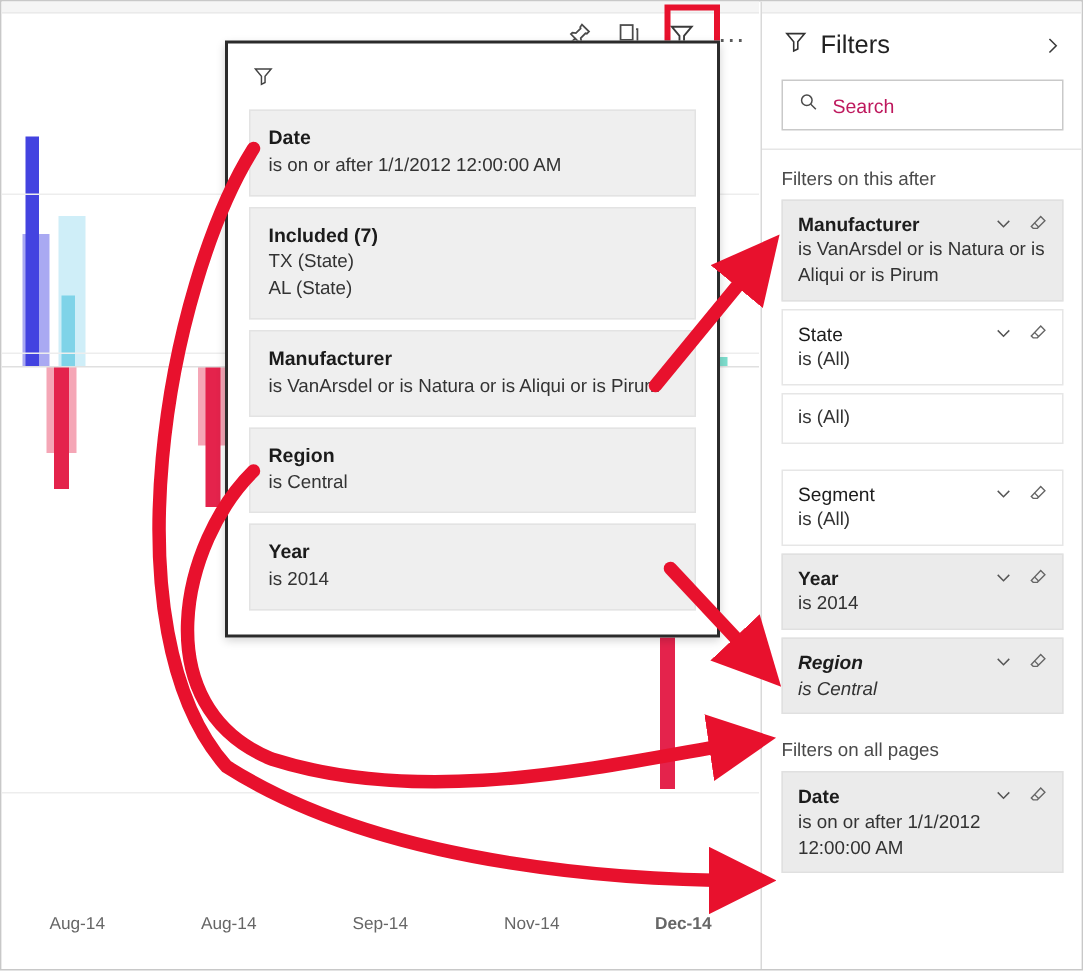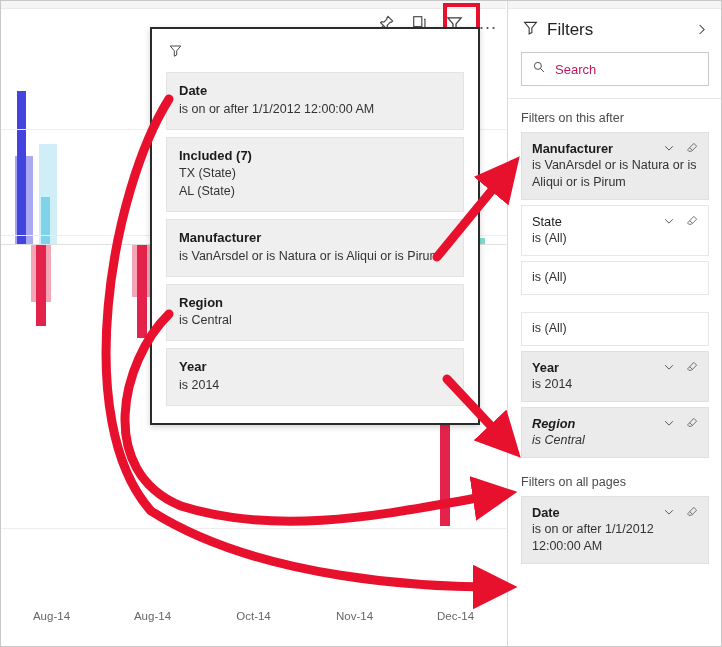--- a/index.html
+++ b/index.html
@@ -146,23 +146,23 @@
           <div class="bar" style="background: rgb(207, 238, 248); width: 18px; left: 38px; height: 5.87px; top: 228.93px;"></div>
           <div class="bar" style="background: rgb(127, 211, 232); width: 9px; left: 40px; height: 5.87px; top: 228.93px;"></div>
           <div class="bar" style="background: rgb(127, 223, 207); width: 18px; left: 62px; height: 5.87px; top: 228.93px;"></div>
           <div class="bar" style="background: rgb(15, 191, 160); width: 9px; left: 64px; height: 5.87px; top: 228.93px;"></div>
           <div class="bar" style="background: rgb(245, 166, 182); width: 20px; left: 30px; top: 234.8px; height: 129.14px;"></div>
           <div class="bar" style="background: rgb(228, 35, 76); width: 10px; left: 35px; top: 234.8px; height: 281.76px;"></div>
         </div>
         <div class="xaxis" id="xaxis">
           <div class="xtick" style="left: 50.5px;">Aug-14</div>
           <div class="xtick" style="left: 151.5px;">Aug-14</div>
-          <div class="xtick" style="left: 252.5px;">Oct-14</div>
+          <div class="xtick" style="left: 252.5px;">Sep-14</div>
           <div class="xtick" style="left: 353.5px;">Nov-14</div>
-          <div class="xtick" style="left: 454.5px;">Dec-14</div>
+          <div class="xtick" style="left: 454.5px; font-weight: bold;">Dec-14</div>
         </div>
     <div class="gridline" style="top: 120px;"></div>
         <div class="gridline" style="top: 226px;"></div>
         <div class="axisline" style="top: 235px;"></div>
         <div class="gridline" style="top: 519px;"></div>
       </div>
 
     <div class="visual-toolbar">
       <span class="vt-icon">
         <svg width="18" height="18" viewBox="0 0 20 20" fill="none" stroke="#4a4a4a" stroke-width="1.3">
@@ -285,20 +285,36 @@
               </div>
             </div>
             <div class="fval">is (All)</div>
           </div>
           <div class="fitem">
             <div class="fval">is (All)</div>
           </div>
         </div>
         <div class="section">
           <div class="fitem">
+            <div class="row1">
+              <div class="fname">Segment</div>
+              <div class="icons">
+                <span>
+                  <svg class="ic" viewBox="0 0 20 20" fill="none" stroke="#555" stroke-width="1.4">
+                    <path d="M4.5 7.5l5.5 5.5 5.5-5.5"></path>
+                  </svg>
+                </span>
+                <span>
+                  <svg class="ic" viewBox="0 0 20 20" fill="none" stroke="#666" stroke-width="1.3">
+                    <path d="M12.6 3.4l4 4-7.2 7.2H5.4l-1.8-1.8z"></path>
+                    <line x1="6.6" y1="9.4" x2="10.6" y2="13.4"></line>
+                  </svg>
+                </span>
+              </div>
+            </div>
             <div class="fval">is (All)</div>
           </div>
           <div class="fitem active">
             <div class="row1">
               <div class="fname">Year</div>
               <div class="icons">
                 <span>
                   <svg class="ic" viewBox="0 0 20 20" fill="none" stroke="#555" stroke-width="1.4">
                     <path d="M4.5 7.5l5.5 5.5 5.5-5.5"></path>
                   </svg>

